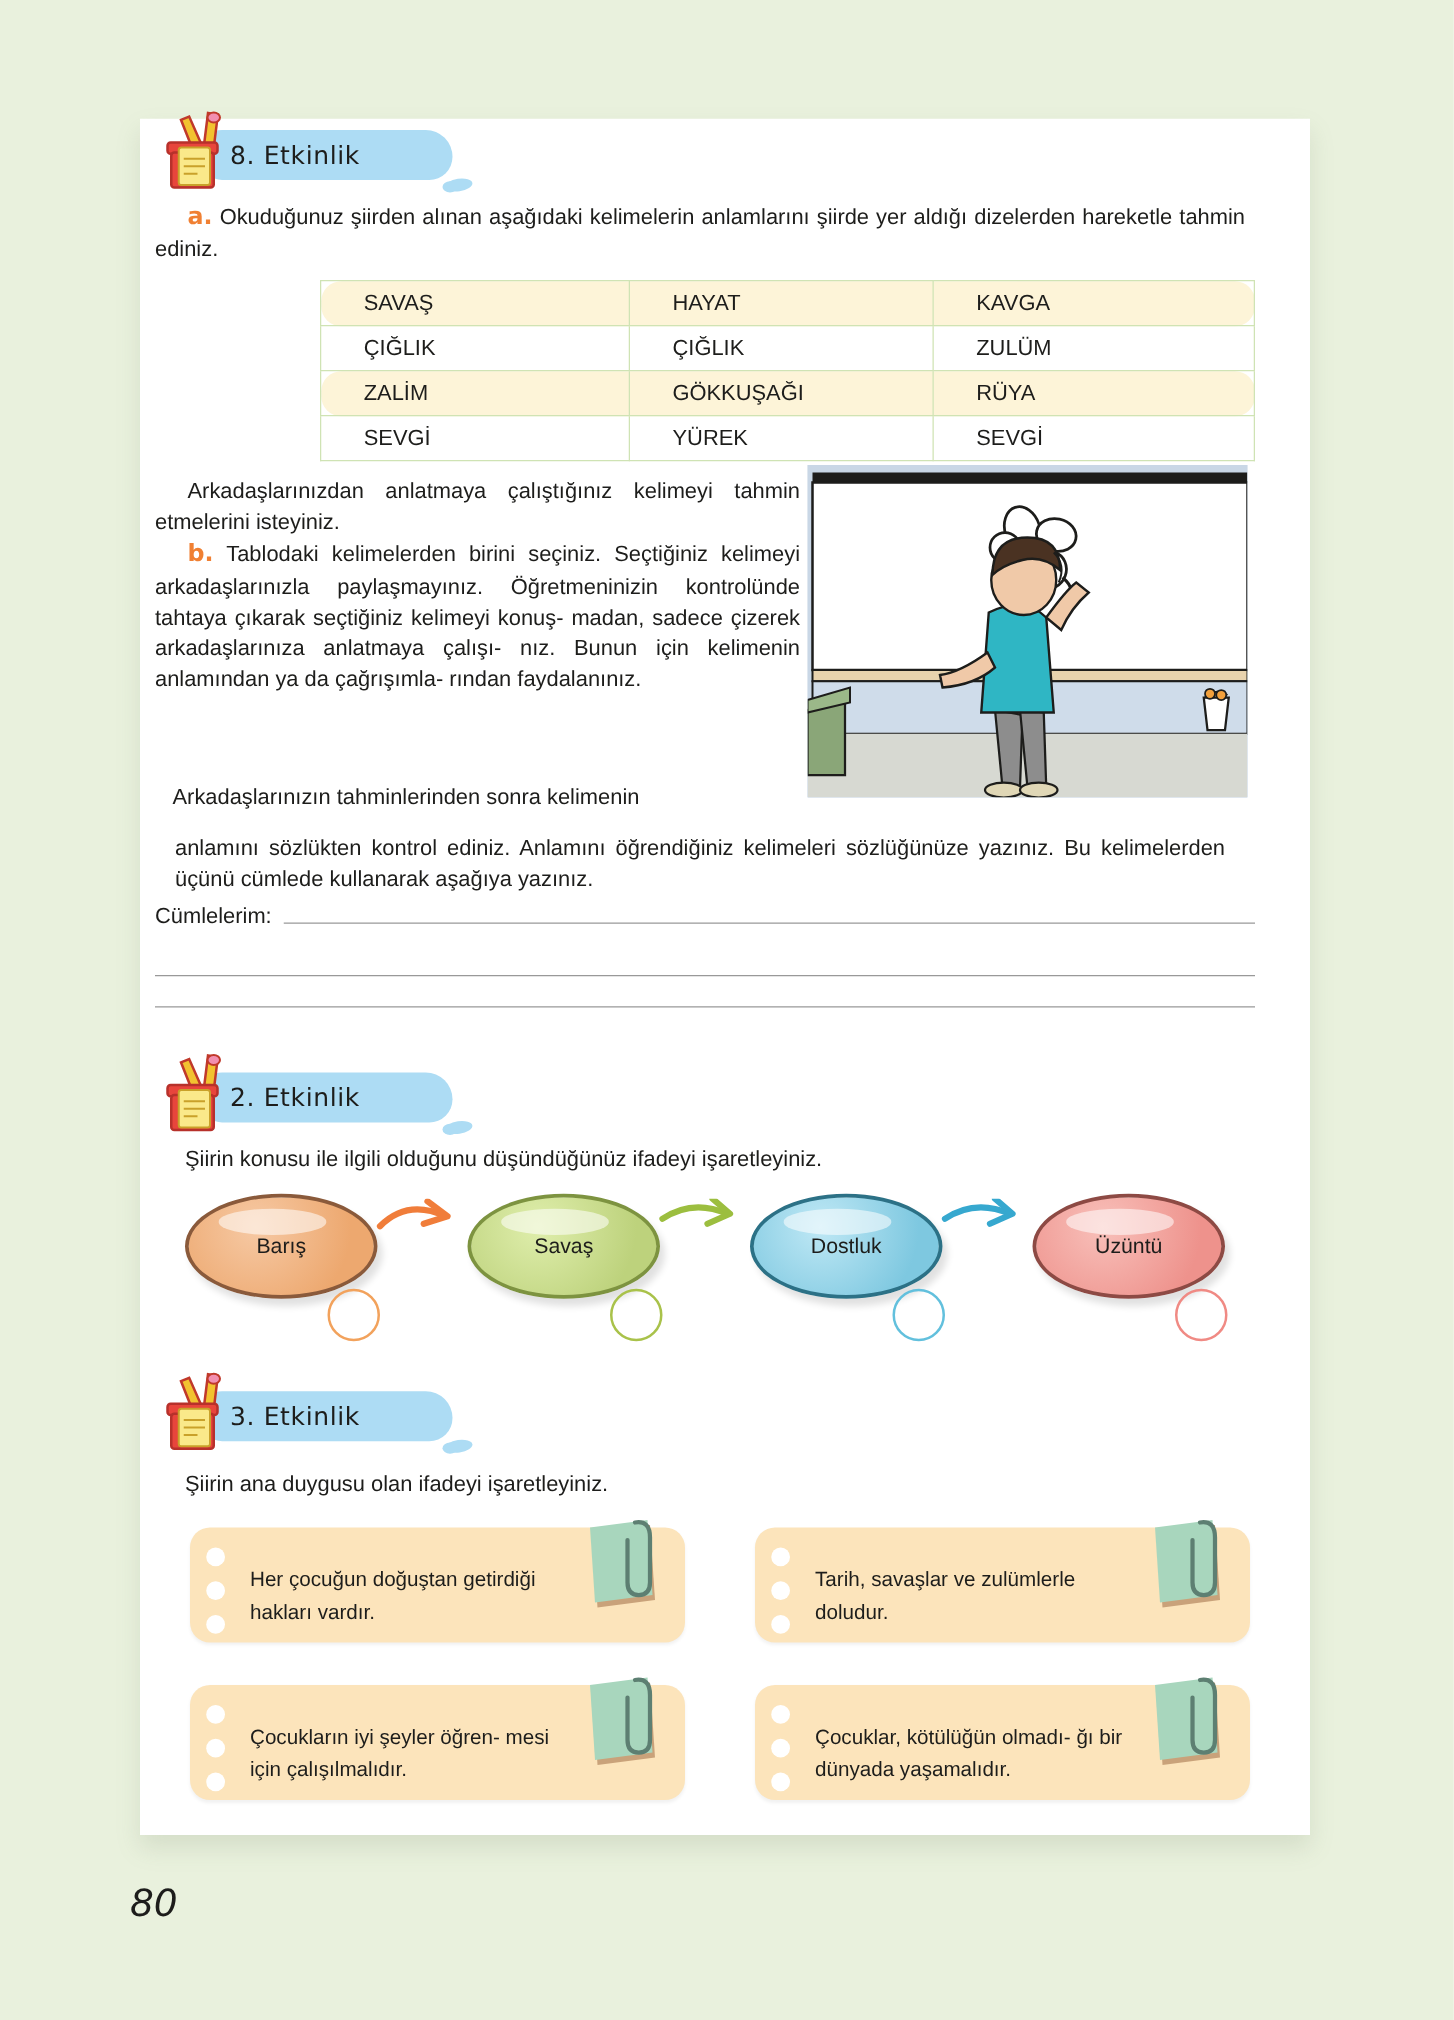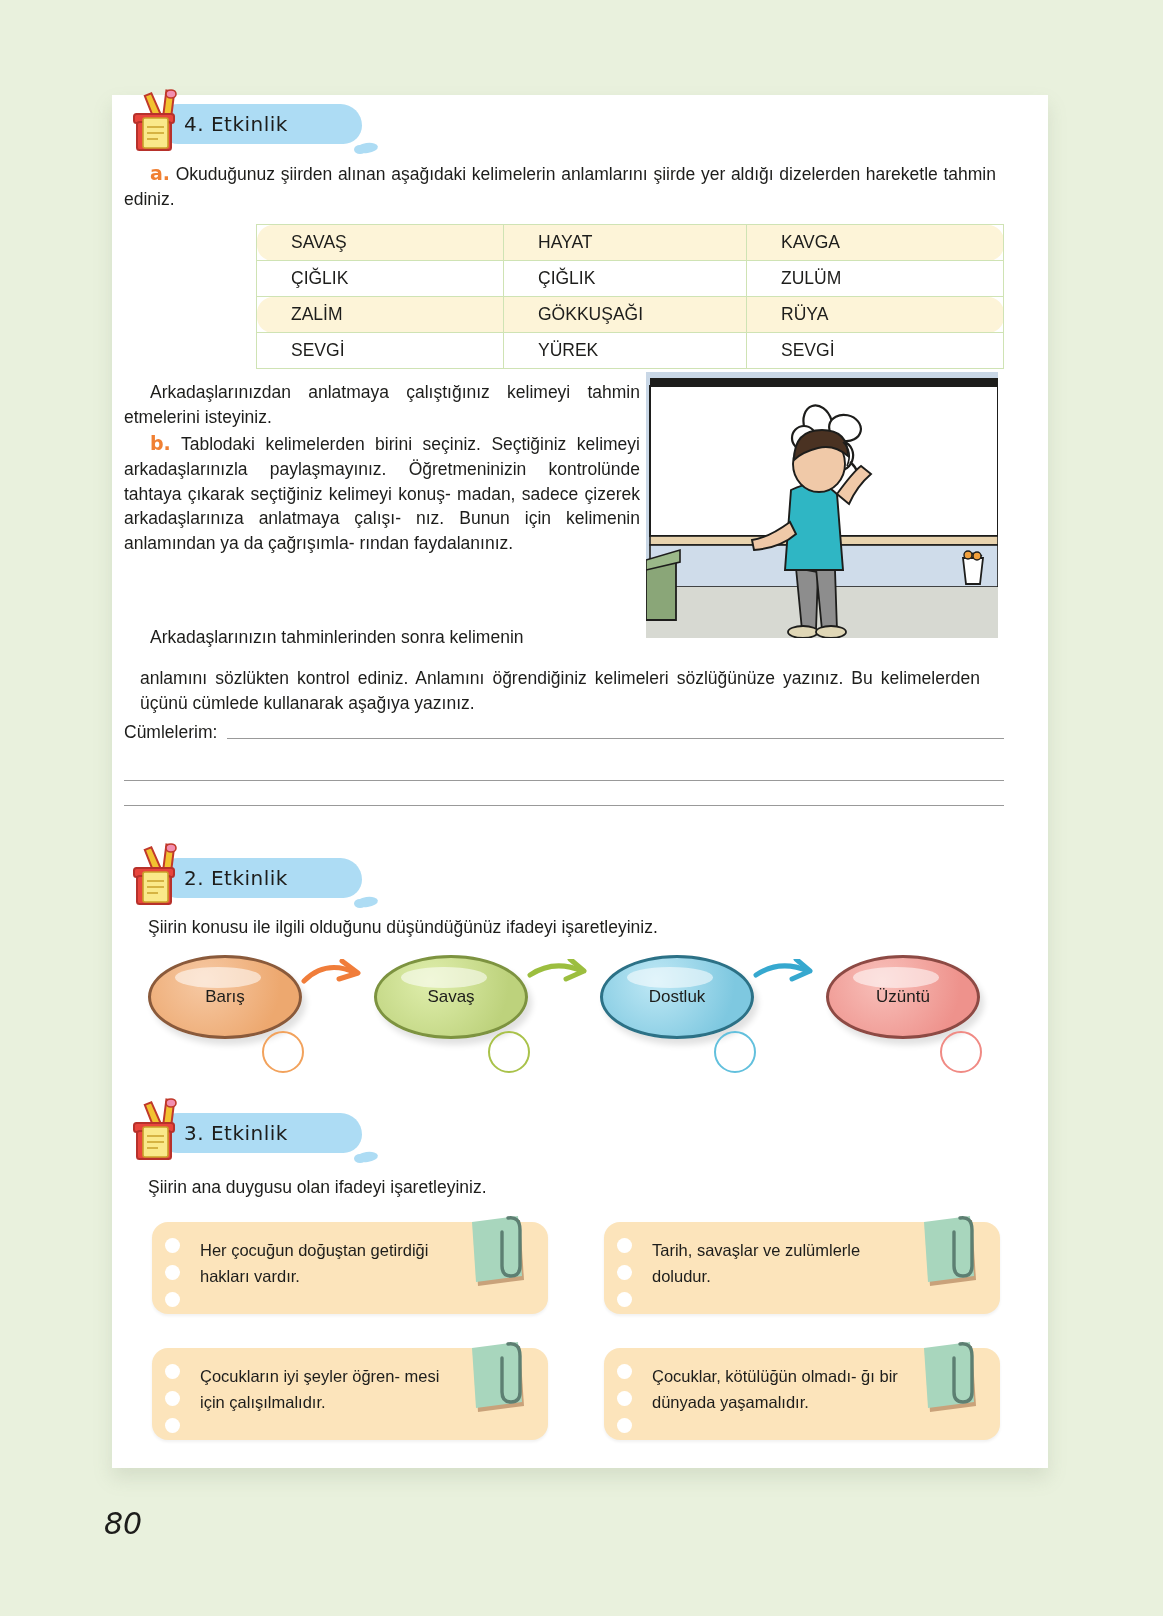--- a/index.html
+++ b/index.html
@@ -86,21 +86,21 @@
     position:absolute;width:396px;height:92px;
     background:#fce4bb;border-radius:16px;
     box-shadow:0 2px 3px rgba(0,0,0,.06);
   }
   .card .holes{position:absolute;left:13px;top:16px;}
   .card .holes i{
     display:block;width:15px;height:15px;border-radius:50%;
     background:#ffffff;margin-bottom:12px;
   }
   .card .ctext{
-    position:absolute;left:48px;top:16px;width:262px;
+    position:absolute;left:48px;top:30px;width:262px;
     font-size:16.5px;line-height:1.55;color:#1d1d1b;
   }
   .sticky{
     position:absolute;right:18px;top:-8px;width:62px;height:78px;
   }
   .pagenum{
     position:absolute;left:104px;top:1506px;
     font-family:"DejaVu Sans", sans-serif;font-size:30px;font-style:italic;color:#1d1d1b;
   }
 </style>
@@ -119,21 +119,21 @@
     <ellipse cx="45" cy="6" rx="5" ry="4" fill="#f28fb0" stroke="#c0392b" stroke-width="1.6"></ellipse>
     <rect x="8" y="26" width="40" height="9" rx="2.5" fill="#e8453c" stroke="#b7312b" stroke-width="2"></rect>
     <rect x="11" y="34" width="34" height="28" rx="2.5" fill="#e8453c" stroke="#b7312b" stroke-width="2"></rect>
     <rect x="17" y="30" width="25" height="30" rx="2" fill="#fae98a" stroke="#c9a12a" stroke-width="1.6"></rect>
     <g stroke="#c9a12a" stroke-width="1.5">
       <line x1="21" y1="39" x2="38" y2="39"></line>
         <line x1="21" y1="45" x2="38" y2="45"></line>
       <line x1="21" y1="51" x2="32" y2="51"></line>
     </g>
   </svg>
-  <div class="badge-label">4. Etkinlik</div>
+  <div class="badge-label">8. Etkinlik</div>
 </div>
 
 <div style="position:absolute;left:124px;top:160px;width:872px;">
   <p class="para" style="margin:0;text-indent:26px;"><span class="marker">a.</span> <span>Okuduğunuz şiirden alınan aşağıdaki kelimelerin anlamlarını şiirde yer aldığı dizelerden hareketle tahmin ediniz.</span></p>
 </div>
 
 <table class="word-table" style="position:absolute;left:256px;top:224px;">
   <tbody>
     <tr class="alt">
       <td>SAVAŞ</td>
@@ -200,21 +200,21 @@
       <circle cx="331" cy="184" r="4" fill="#f2a03c" stroke="#1d1d1b" stroke-width="1.4"></circle>
     </g>
   </svg>
 </div>
 
 <div style="position:absolute;left:124px;top:372px;width:516px;">
   <p class="para" style="margin:8px 0 0;text-indent:26px;">Arkadaşlarınızdan anlatmaya çalıştığınız kelimeyi tahmin etmelerini isteyiniz.</p>
   <p class="para" style="margin:0;text-indent:26px;"><span class="marker">b.</span> <span>Tablodaki kelimelerden birini seçiniz. Seçtiğiniz kelimeyi arkadaşlarınızla paylaşmayınız. Öğretmeninizin kontrolünde tahtaya çıkarak seçtiğiniz kelimeyi konuş- madan, sadece çizerek arkadaşlarınıza anlatmaya çalışı- nız. Bunun için kelimenin anlamından ya da çağrışımla- rından faydalanınız.</span></p>
 </div>
 
-<div style="position:absolute;left:124px;top:625px;width:516px;">
+<div style="position:absolute;left:112px;top:625px;width:516px;">
   <p class="para" style="margin:0;text-indent:26px;">Arkadaşlarınızın tahminlerinden sonra kelimenin</p>
 </div>
 <div style="position:absolute;left:124px;top:650px;width:872px;">
   <p class="para" style="margin:16px;">anlamını sözlükten kontrol ediniz. Anlamını öğrendiğiniz kelimeleri sözlüğünüze yazınız. Bu kelimelerden üçünü cümlede kullanarak aşağıya yazınız.</p>
 </div>
 
 <div style="position:absolute;left:124px;top:720px;width:880px;display:flex;align-items:flex-end;">
   <span class="para" style="white-space:nowrap;">Cümlelerim:</span>
   <span class="wline" style="flex:1;margin-left:10px;margin-bottom:6px;"></span>
 </div>

